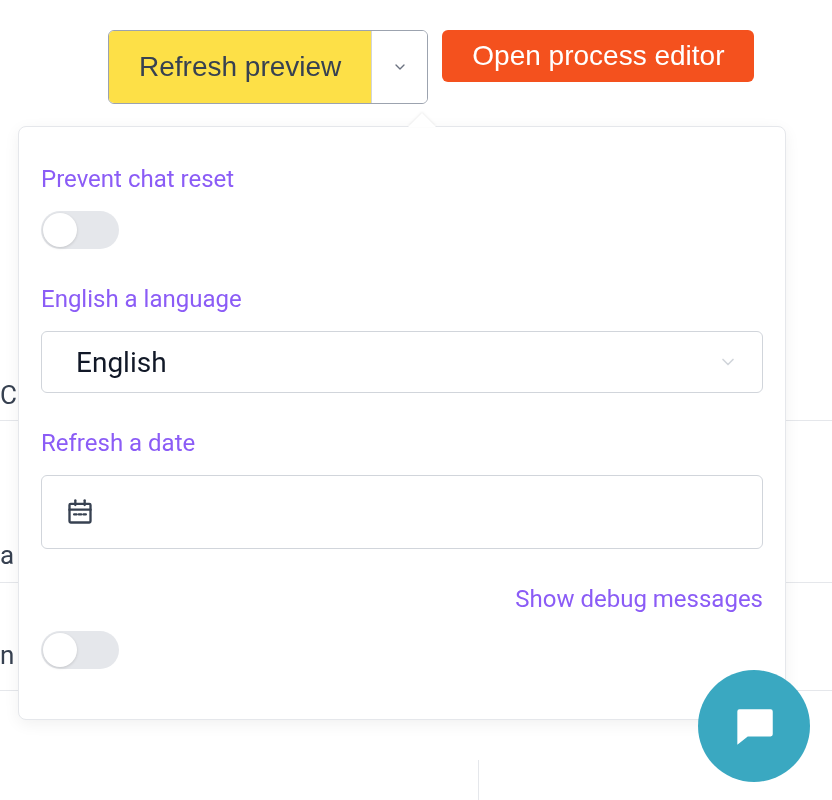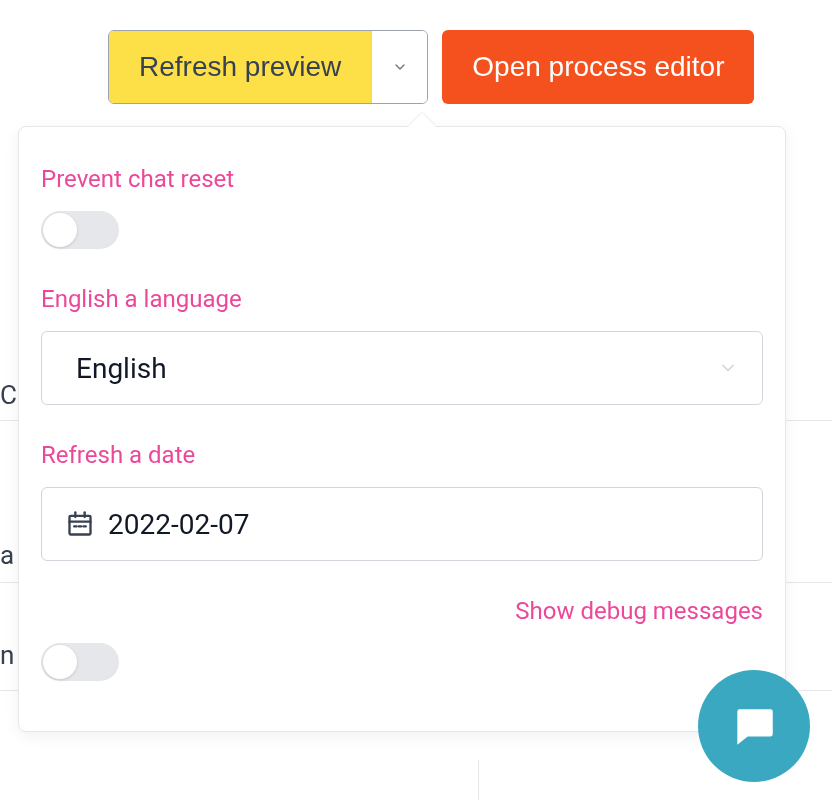--- a/index.html
+++ b/index.html
@@ -57,21 +57,21 @@
       stroke: #6b7280;
     }
     .btn-primary {
       background: #f4511e;
       color: #ffffff;
       font-size: 28px;
       padding: 0 30px;
       border: none;
       border-radius: 6px;
       cursor: pointer;
-      height: 74px;
+      height: 52px;
       display: flex;
       align-items: center;
     }
     .popover-arrow {
       position: absolute;
       top: 113px;
       left: 408px;
       width: 0;
       height: 0;
       border-left: 14px solid transparent;
@@ -93,21 +93,21 @@
       z-index: 10;
     }
     .field {
       margin-bottom: 36px;
     }
     .field:last-child {
       margin-bottom: 0;
       text-align: right;
     }
     .field-label {
-      color: #ec4899;
+      color: #8b5cf6;
       font-size: 24px;
       margin-bottom: 18px;
       display: block;
     }
     .toggle {
       width: 78px;
       height: 38px;
       background: #e5e7eb;
       border-radius: 19px;
       position: relative;
@@ -120,21 +120,21 @@
       border-radius: 50%;
       position: absolute;
       top: 2px;
       left: 2px;
       box-shadow: 0 1px 3px rgba(0,0,0,0.15);
     }
     .select-box {
       width: 100%;
       border: 1px solid #d1d5db;
       border-radius: 6px;
-      height: 74px;
+      height: 62px;
       display: flex;
       align-items: center;
       padding: 0 24px 0 34px;
       cursor: pointer;
       justify-content: space-between;
     }
     .select-value {
       font-size: 28px;
       color: #111827;
     }
@@ -257,21 +257,20 @@
     <div class="date-box">
       <svg class="cal" viewBox="0 0 24 24" stroke-width="2" stroke-linecap="round" stroke-linejoin="round">
           <rect x="3" y="5" width="18" height="16" rx="1"></rect>
           <line x1="3" y1="10" x2="21" y2="10"></line>
           <line x1="8" y1="2" x2="8" y2="6"></line>
           <line x1="16" y1="2" x2="16" y2="6"></line>
           <line x1="7" y1="14" x2="9" y2="14"></line>
           <line x1="11" y1="14" x2="13" y2="14"></line>
           <line x1="15" y1="14" x2="17" y2="14"></line>
         </svg>
-      <span class="date-value">2022-02-07</span>
     </div>
   </div>
 
   <div class="field">
     <span class="field-label">Show debug messages</span>
     <div class="toggle">
       <div class="toggle-knob"></div>
     </div>
   </div>
 

